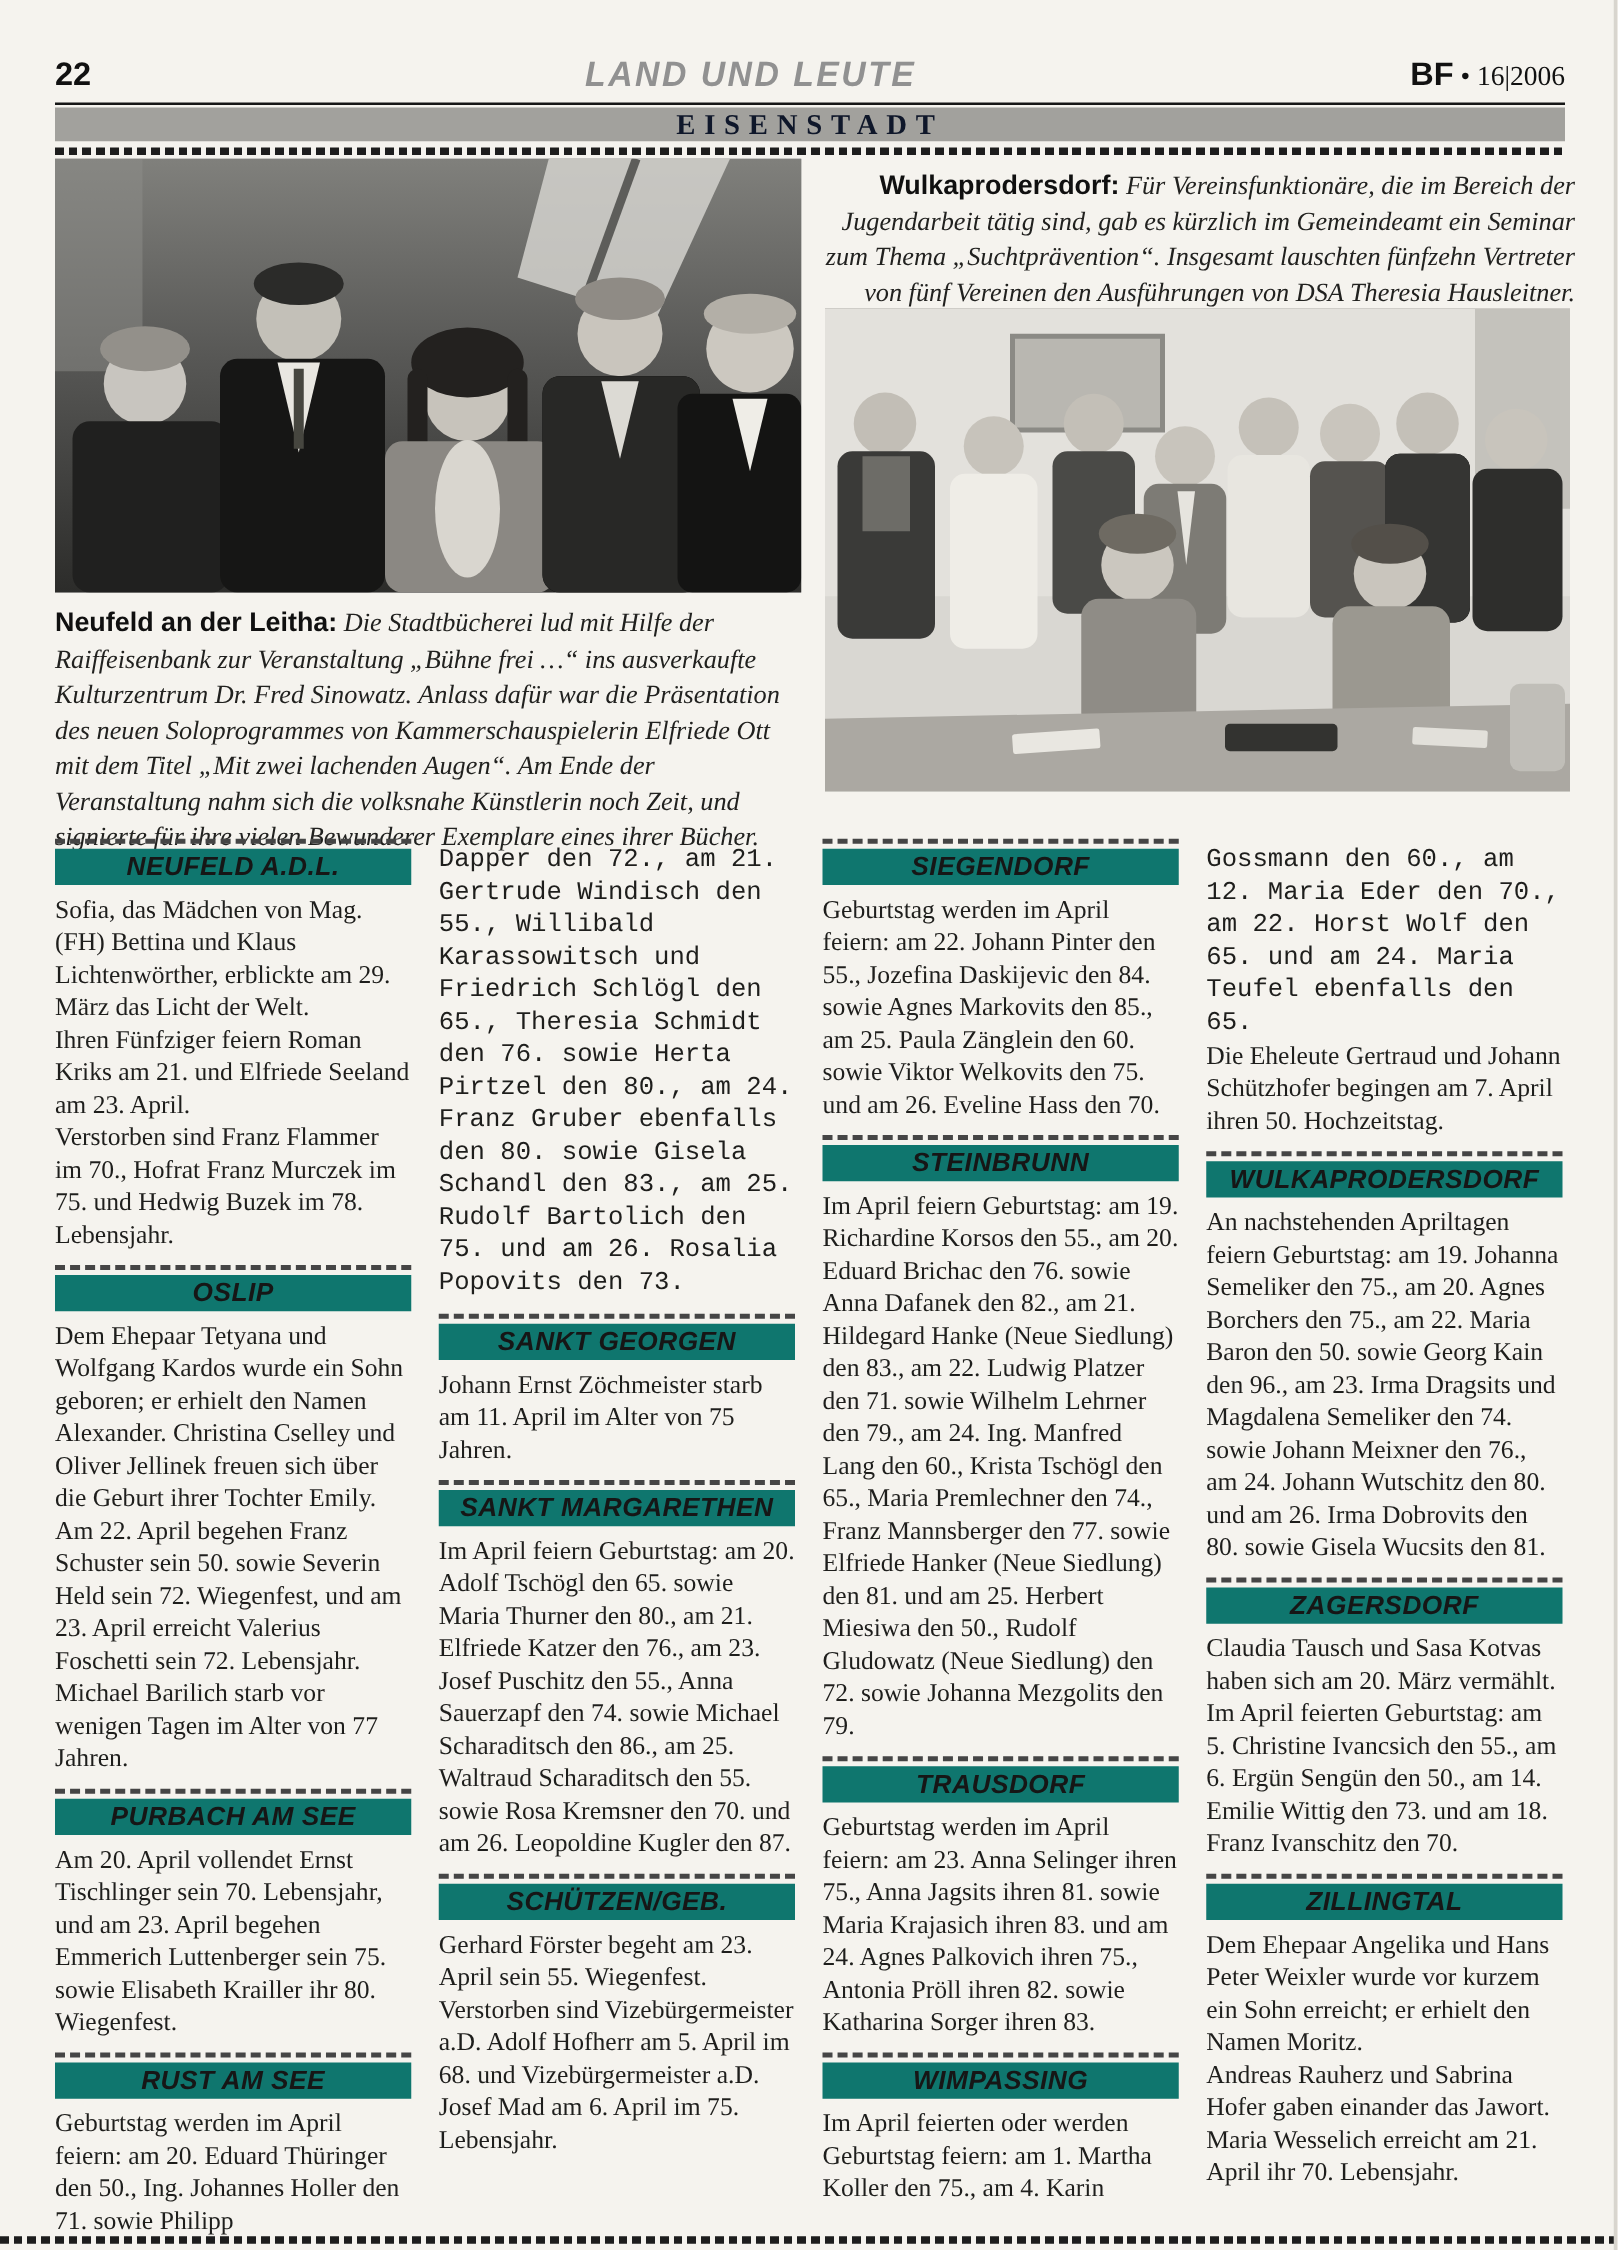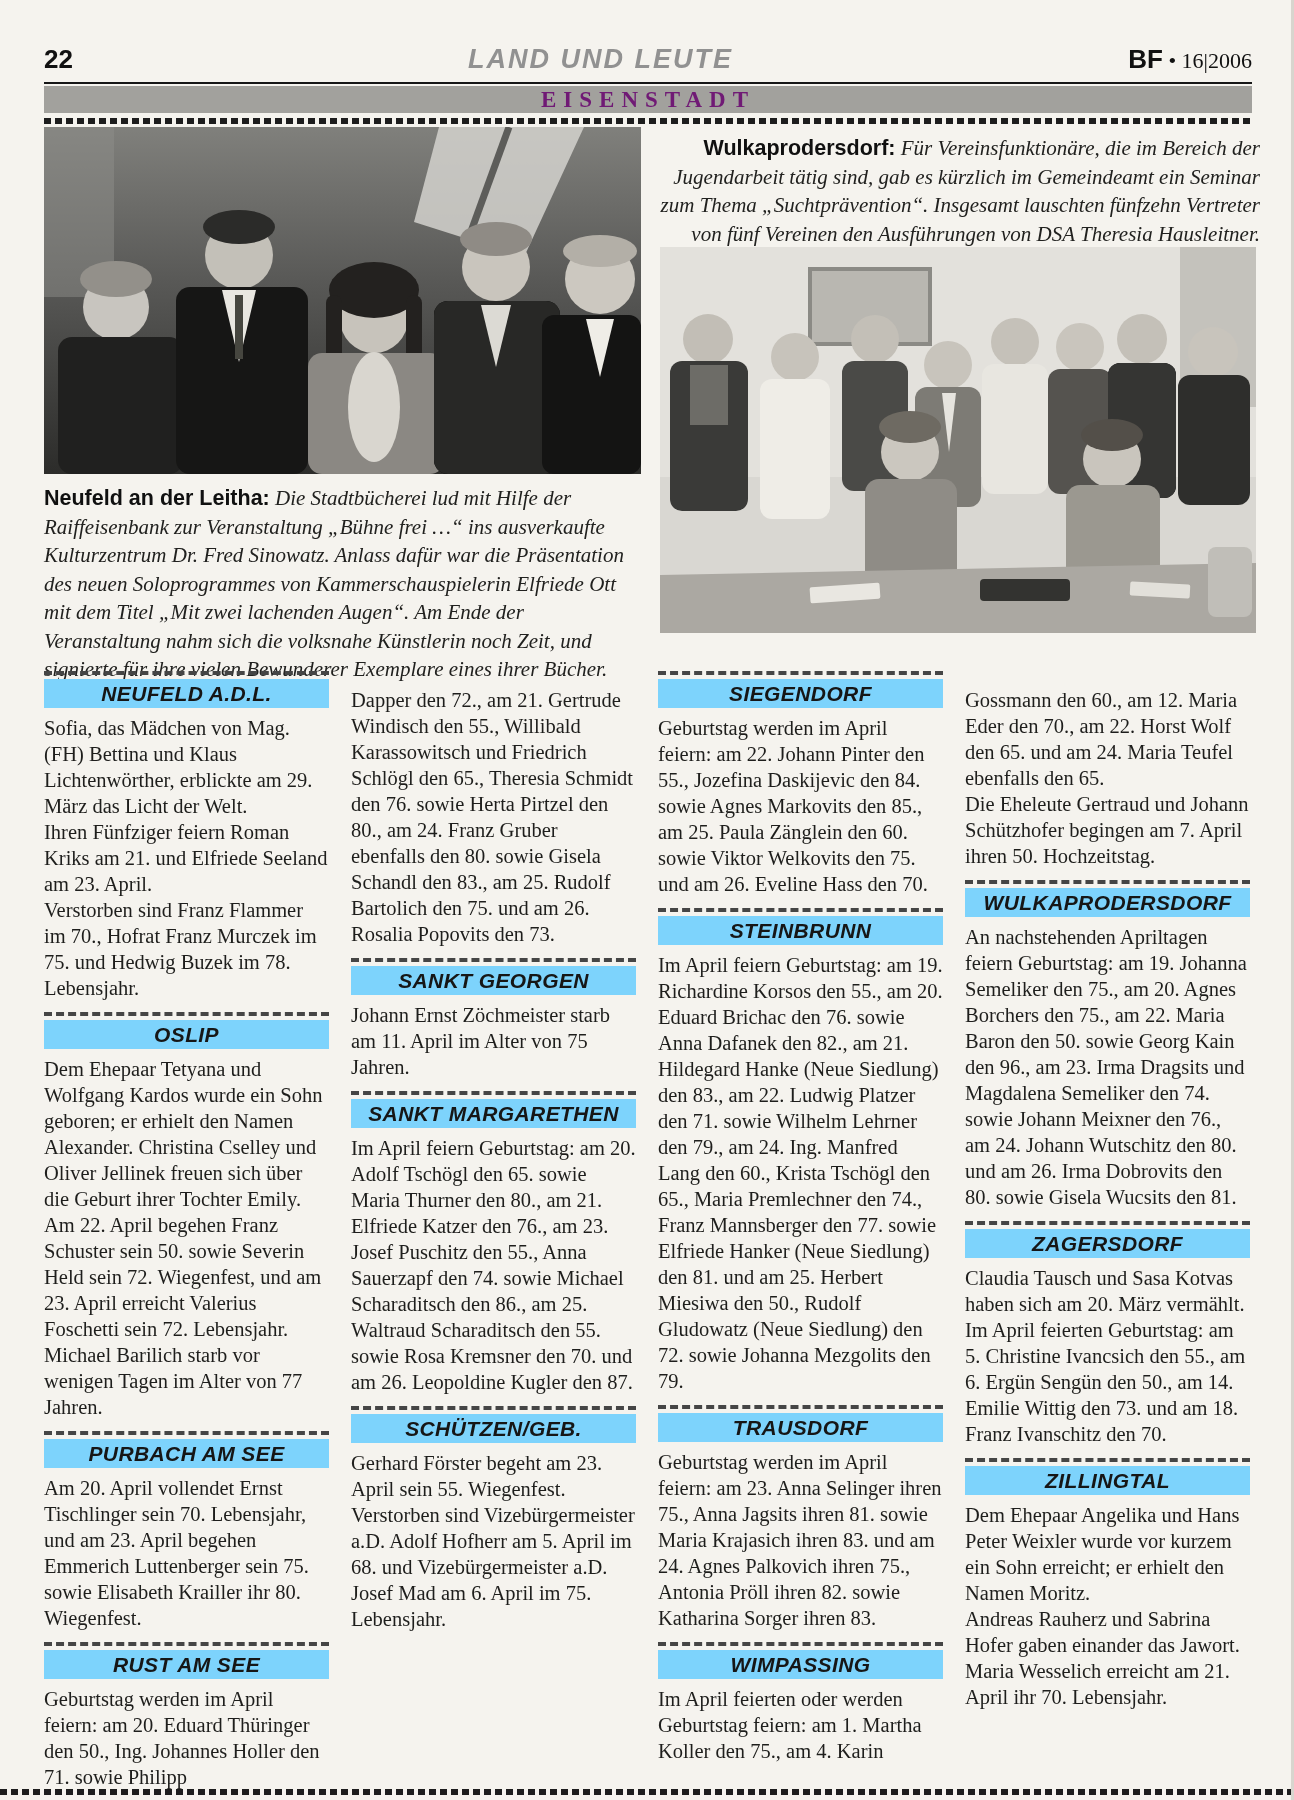--- a/index.html
+++ b/index.html
@@ -9,45 +9,45 @@
 
   
   .hdr{position:absolute;left:44px;right:42px;top:44px;height:34px;display:flex;align-items:baseline;gap:36px;}
   .pageno{font:bold 26px "Liberation Sans",sans-serif;color:#111;}
   .hdr-title{flex:1;text-align:center;font:bold italic 27px "Liberation Sans",sans-serif;
              color:#919191;letter-spacing:2px;transform:scaleY(1.05);}
   .hdr-issue{font:22px "Liberation Serif",serif;color:#111;white-space:nowrap;}
   .hdr-issue b{font:bold 26px "Liberation Sans",sans-serif;}
   .hdr-rule{position:absolute;left:44px;right:42px;top:82px;border-top:2px solid #161616;}
   .band{position:absolute;left:44px;right:42px;top:86px;height:27px;background:#a2a19d;
-        color:#701a75;text-align:center;font:bold 23px/27px "Liberation Serif",serif;letter-spacing:7px;}
+        color:#0f172a;text-align:center;font:bold 23px/27px "Liberation Serif",serif;letter-spacing:7px;}
   .dotline{position:absolute;height:6px;background:repeating-linear-gradient(90deg,#1d1d1d 0 7px,transparent 7px 11px);}
   .dot-top{left:44px;right:42px;top:118px;}
   .dot-bottom{left:0;right:0;top:1789px;}
 
   
   .photo{position:absolute;background:#555;}
   .photoL{left:44px;top:127px;width:597px;height:347px;}
   .photoR{left:660px;top:247px;width:596px;height:386px;}
   .photo svg{display:block;}
 
   
   .cap{position:absolute;font:italic 21px/28.5px "Liberation Serif",serif;color:#21211f;}
   .capL{left:44px;top:484px;width:601px;}
   .capR{left:660px;top:134px;width:600px;text-align:right;}
   .cap .lead{font:bold 21.5px "Liberation Sans",sans-serif;font-style:normal;color:#101010;}
 
   
   .cols{position:absolute;left:44px;top:660px;width:1208px;display:flex;gap:22px;}
   .col{width:285px;flex:none;font:20.5px/26px "Liberation Serif",serif;color:#1e1e1c;}
   .col p{margin:0;}
-  .col > p:first-child{margin-top:27px;}
+  .col > p:first-child{margin-top:16px;font-family:Liberation Mono, monospace;}
   .sec{margin:11px 0 7px;}
   .sec .dash{border-top:4px dashed #454545;height:0;margin-bottom:4px;}
-  .sec .bar{background:#7dd3fc;text-align:center;
+  .sec .bar{background:#0f766e;text-align:center;
             font:bold italic 21px/29px "Liberation Sans",sans-serif;color:#161616;letter-spacing:.4px;}
 </style>
 </head>
 <body>
 
 <div class="page">
 
   <div class="hdr">
     <span class="pageno">22</span>
     <span class="hdr-title">LAND UND LEUTE</span>

